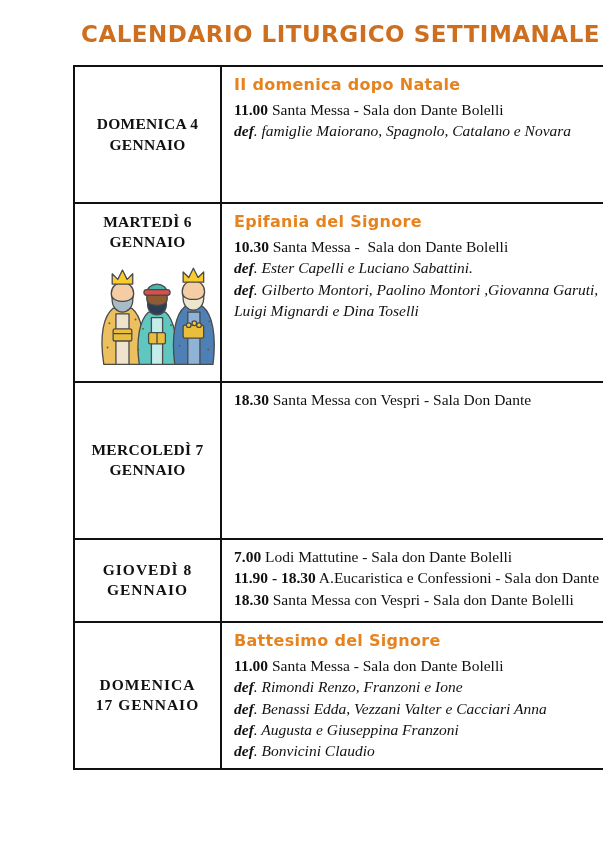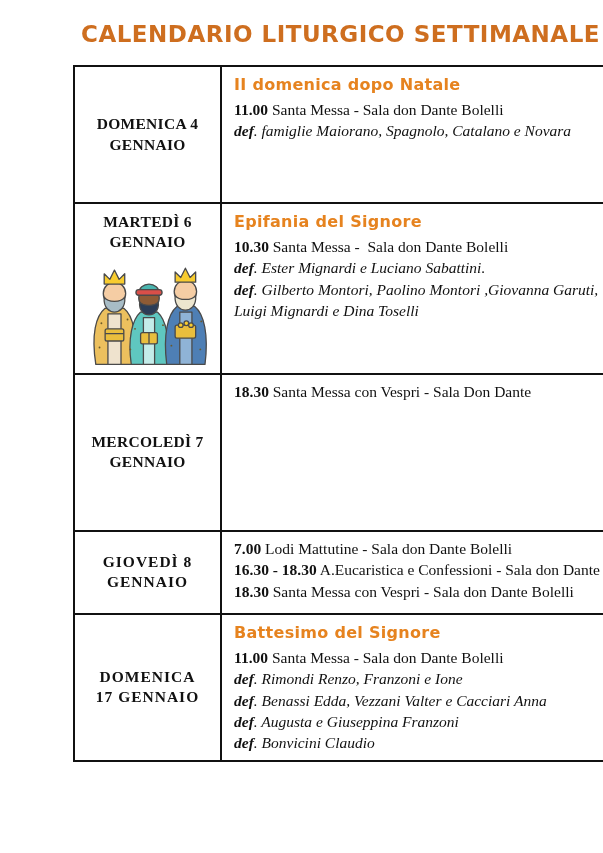--- a/index.html
+++ b/index.html
@@ -48,21 +48,21 @@
   tr:nth-child(5) { height: 73px; border-radius: 28px; }
   tr:nth-child(6) { height: 62px; }
   tr:nth-child(7) { height: 62px; }
   tr:nth-child(8) { height: 130px; }
 
   td.day-cell {
     text-align: center;
     vertical-align: middle;
     font-weight: bold;
     font-size: 15.5px;
-    padding: 4px;
+    padding: 12px;
   }
   td.day-cell.has-image {
     vertical-align: top;
     padding-top: 8px;
     border-radius: 22px;
   }
   .day-line { line-height: 1.32; letter-spacing: 0.3px; }
   tr:nth-child(4) .day-line, tr:nth-child(5) .day-line { letter-spacing: 1px; text-align: center; }
   tr:nth-child(6) .day-line, tr:nth-child(7) .day-line, tr:nth-child(8) .day-line { letter-spacing: 2.3px; }
 
@@ -156,41 +156,41 @@
                 <circle cx="90" cy="72" r="1"></circle>
       <circle cx="99" cy="94" r="1"></circle>
                 <circle cx="131" cy="68" r="1"></circle>
                 <circle cx="130" cy="98" r="1"></circle>
     </g>
   </svg>
           </td>
           <td class="event-cell">
             <div class="feast">Epifania del Signore</div>
             <div class="line"><b class="prefix">10.30</b><span> Santa Messa -  Sala don Dante Bolelli</span></div>
-            <div class="line def-line"><b class="prefix">def</b><span>. Ester Mignardi e Luciano Sabattini.</span></div>
+            <div class="line def-line"><b class="prefix">def</b><span>. Ester Capelli e Luciano Sabattini.</span></div>
             <div class="line def-line"><b class="prefix">def</b><span>. Gilberto Montori, Paolino Montori ,Giovanna Garuti, Luigi Mignardi e Dina Toselli</span></div>
           </td>
         </tr>
         <tr>
           <td class="day-cell">
             <div class="day-line">MERCOLEDÌ 7</div>
             <div class="day-line">GENNAIO</div>
           </td>
           <td class="event-cell">
             <div class="line"><b class="prefix">18.30</b><span> Santa Messa con Vespri - Sala Don Dante</span></div>
           </td>
         </tr>
         <tr>
           <td class="day-cell">
             <div class="day-line">GIOVEDÌ 8</div>
             <div class="day-line">GENNAIO</div>
           </td>
           <td class="event-cell">
             <div class="line"><b class="prefix">7.00</b><span> Lodi Mattutine - Sala don Dante Bolelli</span></div>
-            <div class="line"><b class="prefix">16.30 - 18.30</b><span> A.Eucaristica e Confessioni - Sala don Dante</span></div>
+            <div class="line"><b class="prefix">11.90 - 18.30</b><span> A.Eucaristica e Confessioni - Sala don Dante</span></div>
             <div class="line"><b class="prefix">18.30</b><span> Santa Messa con Vespri - Sala don Dante Bolelli</span></div>
           </td>
         </tr>
         <tr>
           <td class="day-cell">
             <div class="day-line">DOMENICA</div>
             <div class="day-line">17 GENNAIO</div>
           </td>
           <td class="event-cell">
             <div class="feast">Battesimo del Signore</div>

